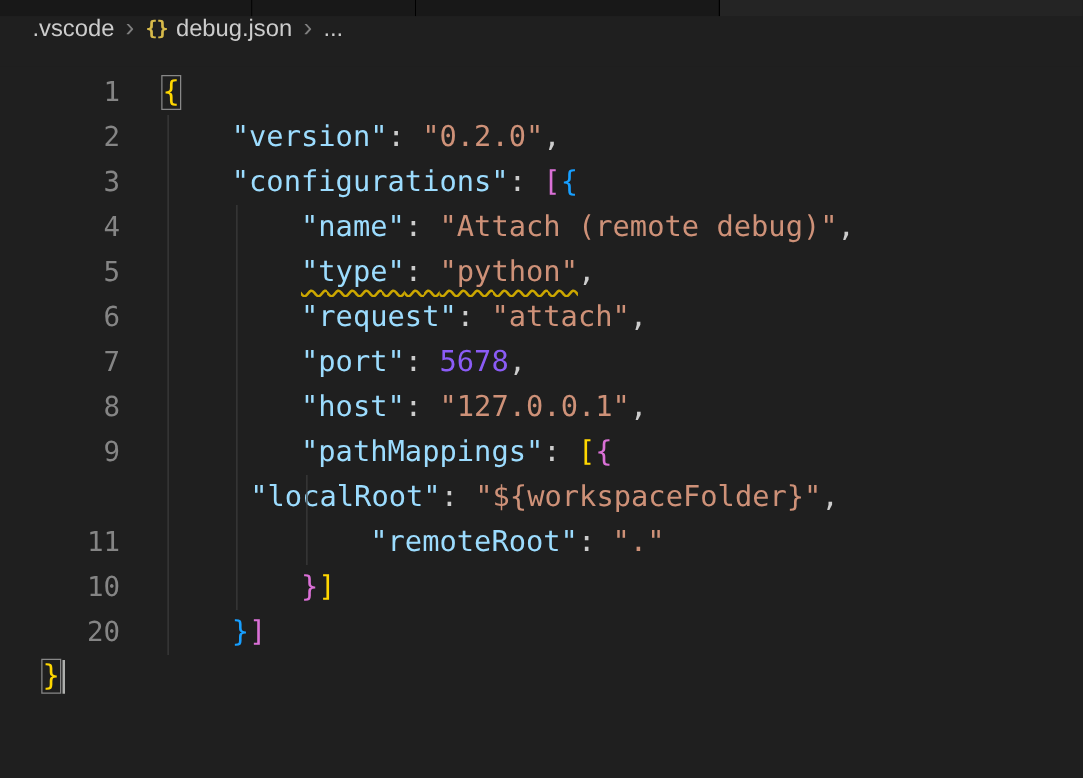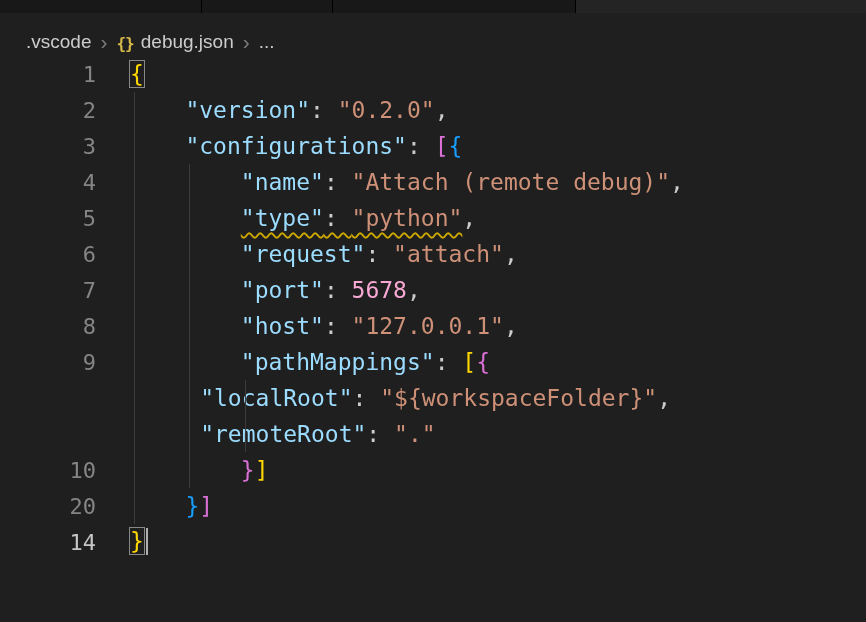--- a/index.html
+++ b/index.html
@@ -16,21 +16,21 @@
     background:var(--editor-bg);
     font-family:"Liberation Sans",sans-serif;
   }
   .window{width:866px;height:622px;display:flex;flex-direction:column;}
   
   .tabstrip{height:13px;display:flex;background:var(--tabstrip-filler-bg);flex:0 0 auto;}
   .tabseg{height:100%;background:var(--tabstrip-seg-bg);border-right:1px solid var(--tabstrip-border);}
   .tabfill{flex:1;background:var(--tabstrip-filler-bg);}
   
   .breadcrumb{
-    height:40px;flex:0 0 auto;display:flex;align-items:flex-end;
+    height:40px;flex:0 0 auto;display:flex;align-items:flex-start;
     padding-left:26px;font-size:19px;color:var(--breadcrumb-fg);
     background:var(--editor-bg);
   }
   .bc-item{cursor:pointer;}
   .bc-sep{color:var(--breadcrumb-sep-fg);margin:0 9px;font-size:21px;line-height:1;transform:translateY(-1px);}
   .bc-json{color:var(--json-icon-color);font-family:"DejaVu Sans Mono",monospace;font-size:16px;font-weight:bold;margin-right:7px;letter-spacing:-1px;}
   .bc-more{color:var(--breadcrumb-fg);}
   
   .editor{flex:1;padding-top:3px;overflow:hidden;}
   #lines{
@@ -103,46 +103,46 @@
         <div class="line">
           <div class="gutter">5</div>
           <div class="content"><span class="tok" style="color: rgb(204, 204, 204);">        </span><span class="tok squiggle" style="color: rgb(156, 220, 254);">"type"</span><span class="tok squiggle" style="color: rgb(204, 204, 204);">: </span><span class="tok squiggle" style="color: rgb(206, 145, 120);">"python"</span><span class="tok" style="color: rgb(204, 204, 204);">,</span></div>
         </div>
         <div class="line">
           <div class="gutter">6</div>
           <div class="content"><span class="tok" style="color: rgb(204, 204, 204);">        </span><span class="tok" style="color: rgb(156, 220, 254);">"request"</span><span class="tok" style="color: rgb(204, 204, 204);">: </span><span class="tok" style="color: rgb(206, 145, 120);">"attach"</span><span class="tok" style="color: rgb(204, 204, 204);">,</span></div>
         </div>
         <div class="line">
           <div class="gutter">7</div>
-          <div class="content"><span class="tok" style="color: rgb(204, 204, 204);">        </span><span class="tok" style="color: rgb(156, 220, 254);">"port"</span><span class="tok" style="color: rgb(204, 204, 204);">: </span><span class="tok" style="color: #f9a8d4;">5678</span><span class="tok" style="color: rgb(204, 204, 204);">,</span></div>
+          <div class="content"><span class="tok" style="color: rgb(204, 204, 204);">        </span><span class="tok" style="color: rgb(156, 220, 254);">"port"</span><span class="tok" style="color: rgb(204, 204, 204);">: </span><span class="tok" style="color: #8b5cf6;">5678</span><span class="tok" style="color: rgb(204, 204, 204);">,</span></div>
         </div>
         <div class="line">
           <div class="gutter">8</div>
           <div class="content"><span class="tok" style="color: rgb(204, 204, 204);">        </span><span class="tok" style="color: rgb(156, 220, 254);">"host"</span><span class="tok" style="color: rgb(204, 204, 204);">: </span><span class="tok" style="color: rgb(206, 145, 120);">"127.0.0.1"</span><span class="tok" style="color: rgb(204, 204, 204);">,</span></div>
         </div>
         <div class="line">
           <div class="gutter">9</div>
           <div class="content"><span class="tok" style="color: rgb(204, 204, 204);">        </span><span class="tok" style="color: rgb(156, 220, 254);">"pathMappings"</span><span class="tok" style="color: rgb(204, 204, 204);">: </span><span class="tok" style="color: rgb(255, 215, 0);">[</span><span class="tok" style="color: rgb(218, 112, 214);">{</span></div>
         </div>
         <div class="line">
           <div class="content"><span class="tok" style="color: rgb(204, 204, 204);">            </span><span class="tok" style="color: rgb(156, 220, 254);">"localRoot"</span><span class="tok" style="color: rgb(204, 204, 204);">: </span><span class="tok" style="color: rgb(206, 145, 120);">"${workspaceFolder}"</span><span class="tok" style="color: rgb(204, 204, 204);">,</span></div>
         </div>
         <div class="line">
+          <div class="gutter">11</div>
           <div class="content"><span class="tok" style="color: rgb(204, 204, 204);">            </span><span class="tok" style="color: rgb(156, 220, 254);">"remoteRoot"</span><span class="tok" style="color: rgb(204, 204, 204);">: </span><span class="tok" style="color: rgb(206, 145, 120);">"."</span></div>
         </div>
         <div class="line">
           <div class="gutter">10</div>
           <div class="content"><span class="tok" style="color: rgb(204, 204, 204);">        </span><span class="tok" style="color: rgb(218, 112, 214);">}</span><span class="tok" style="color: rgb(255, 215, 0);">]</span></div>
         </div>
         <div class="line">
           <div class="gutter">20</div>
           <div class="content"><span class="tok" style="color: rgb(204, 204, 204);">    </span><span class="tok" style="color: rgb(23, 159, 255);">}</span><span class="tok" style="color: rgb(218, 112, 214);">]</span></div>
         </div>
         <div class="line active">
-          <div class="gutter">14</div>
           <div class="content"><span class="tok match" style="color: rgb(255, 215, 0);">}</span><span class="cursor"></span></div>
         </div>
         <div class="indent-guide" style="left: calc(var(--code-left) + 0ch + 4px); top: 36px; height: 432px;"></div>
         <div class="indent-guide" style="left: calc(var(--code-left) + 4ch + 4px); top: 108px; height: 324px;"></div>
         <div class="indent-guide" style="left: calc(var(--code-left) + 8ch + 4px); top: 324px; height: 72px;"></div>
       </div>
   </div>
 
 </div>
 

